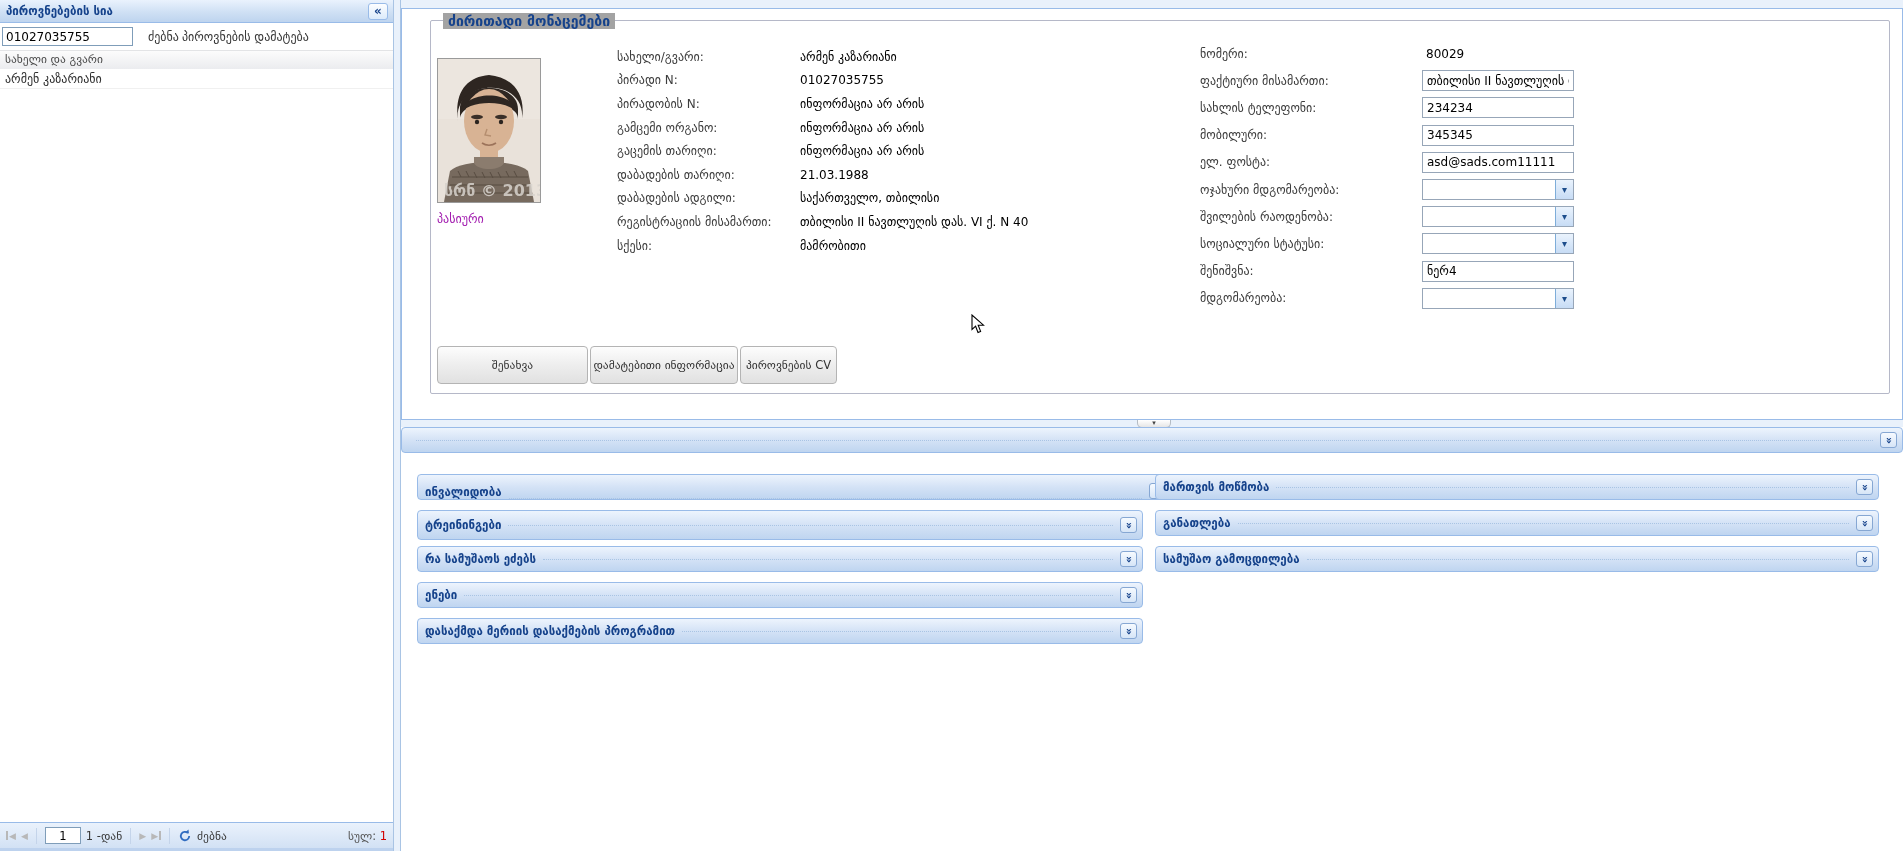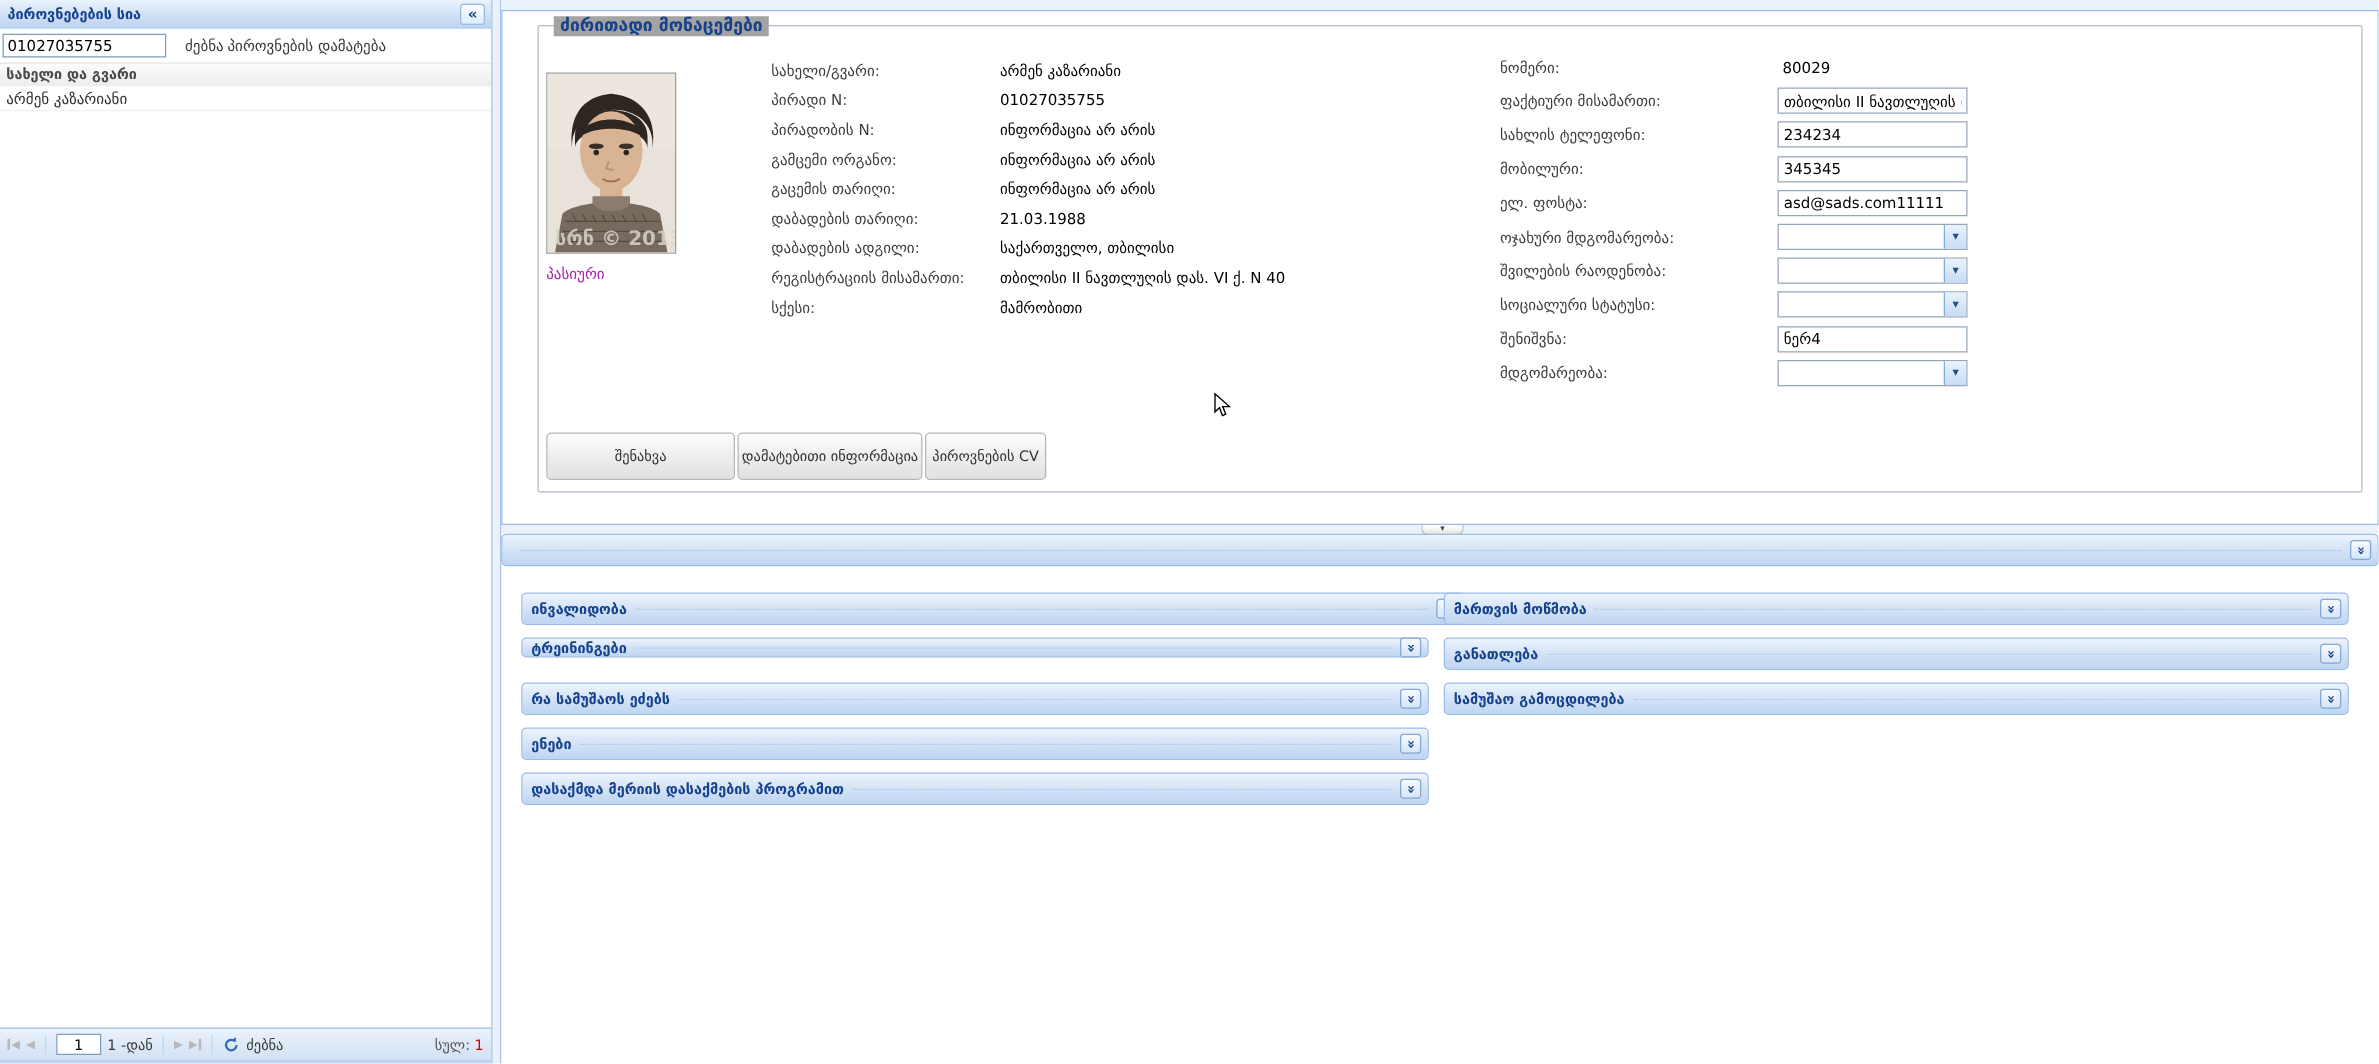--- a/index.html
+++ b/index.html
@@ -15,21 +15,21 @@
   .lp-title { color:#15428b; font-weight:bold; font-size:11.5px; }
   .tool-btn { position:absolute; right:5px; top:3px; width:20px; height:17px; border:1px solid #99bbe8;
     border-radius:3px; background:linear-gradient(#fdfeff,#dcebfb); color:#15428b; font-weight:bold;
     font-size:12px; line-height:14px; text-align:center; cursor:pointer; }
   .lp-toolbar { position:absolute; left:0; top:23px; width:393px; height:27px; background:#fff; }
   .search-input { position:absolute; left:2px; top:4px; width:131px; height:19px; border:1px solid #7f9db9;
     padding:0 3px; font:12px "DejaVu Sans","Liberation Sans",sans-serif; color:#000; }
   .txt-btn { position:absolute; top:7px; color:#383838; font-size:12px; cursor:pointer; white-space:nowrap; }
   .grid-header { position:absolute; left:0; top:50px; width:393px; height:21px;
     background:linear-gradient(#fcfcfc,#eaebee); border-top:1px solid #e3e4e6; border-bottom:1px solid #cfd2d6;
-    line-height:17px; padding-left:5px; color:#4a4a4a; font-size:11.5px;font-weight:bold; }
+    line-height:17px; padding-left:5px; color:#4a4a4a; font-size:11.5px; }
   .grid-row { position:absolute; left:0; top:69px; width:393px; height:20px; line-height:20px;
     padding-left:5px; color:#2f2f2f; border-bottom:1px solid #f0f0f0; background:#fff; cursor:pointer; }
 
   .pager { position:absolute; left:0; top:822px; width:393px; height:26px;
     background:linear-gradient(#eaf2fc,#d2e1f4); border-top:1px solid #99bbe8;
     display:flex; align-items:center; padding:0 6px; gap:5px; font-size:11.5px; }
   .pager-strip { position:absolute; left:0; top:848px; width:393px; height:3px; background:#bdd2ee; }
   .pg-btn { display:inline-flex; align-items:center; color:#b8b8b8; font-size:9px; cursor:default; gap:1px; }
   .pg-bar { width:2px; height:9px; background:currentColor; display:inline-block; }
   .pg-sep { width:1px; height:16px; background:#c4d4ea; margin:0 3px; }
@@ -251,28 +251,28 @@
   <div class="h-splitter"></div>
   <div class="split-handle"><span>▾</span></div>
 
   <div class="acc-bar" style="left:401px; top:427px; width:1502px; height:26px;">
     <span class="acc-leader"></span>
     <span class="acc-btn">
         <span class="rot-down">«</span>
       </span>
   </div>
 
-  <div class="acc-bar" style="left:417px; top:474px; width:755px; height:26px;">
+  <div class="acc-bar" style="left:417px; top:474px; width:755px; height:26px;align-items:flex-end;">
     <span class="acc-title">ინვალიდობა</span>
     <span class="acc-leader"></span>
     <span class="acc-btn">
         <span class="rot-down">«</span>
       </span>
   </div>
-  <div class="acc-bar" style="left:417px; top:510px; width:726px; height:16px;">
+  <div class="acc-bar" style="left:417px; top:510px; width:726px; height:30px;">
     <span class="acc-title">ტრეინინგები</span>
     <span class="acc-leader"></span>
     <span class="acc-btn">
         <span class="rot-down">«</span>
       </span>
   </div>
   <div class="acc-bar" style="left:417px; top:546px; width:726px; height:26px;">
     <span class="acc-title">რა სამუშაოს ეძებს</span>
     <span class="acc-leader"></span>
     <span class="acc-btn">

